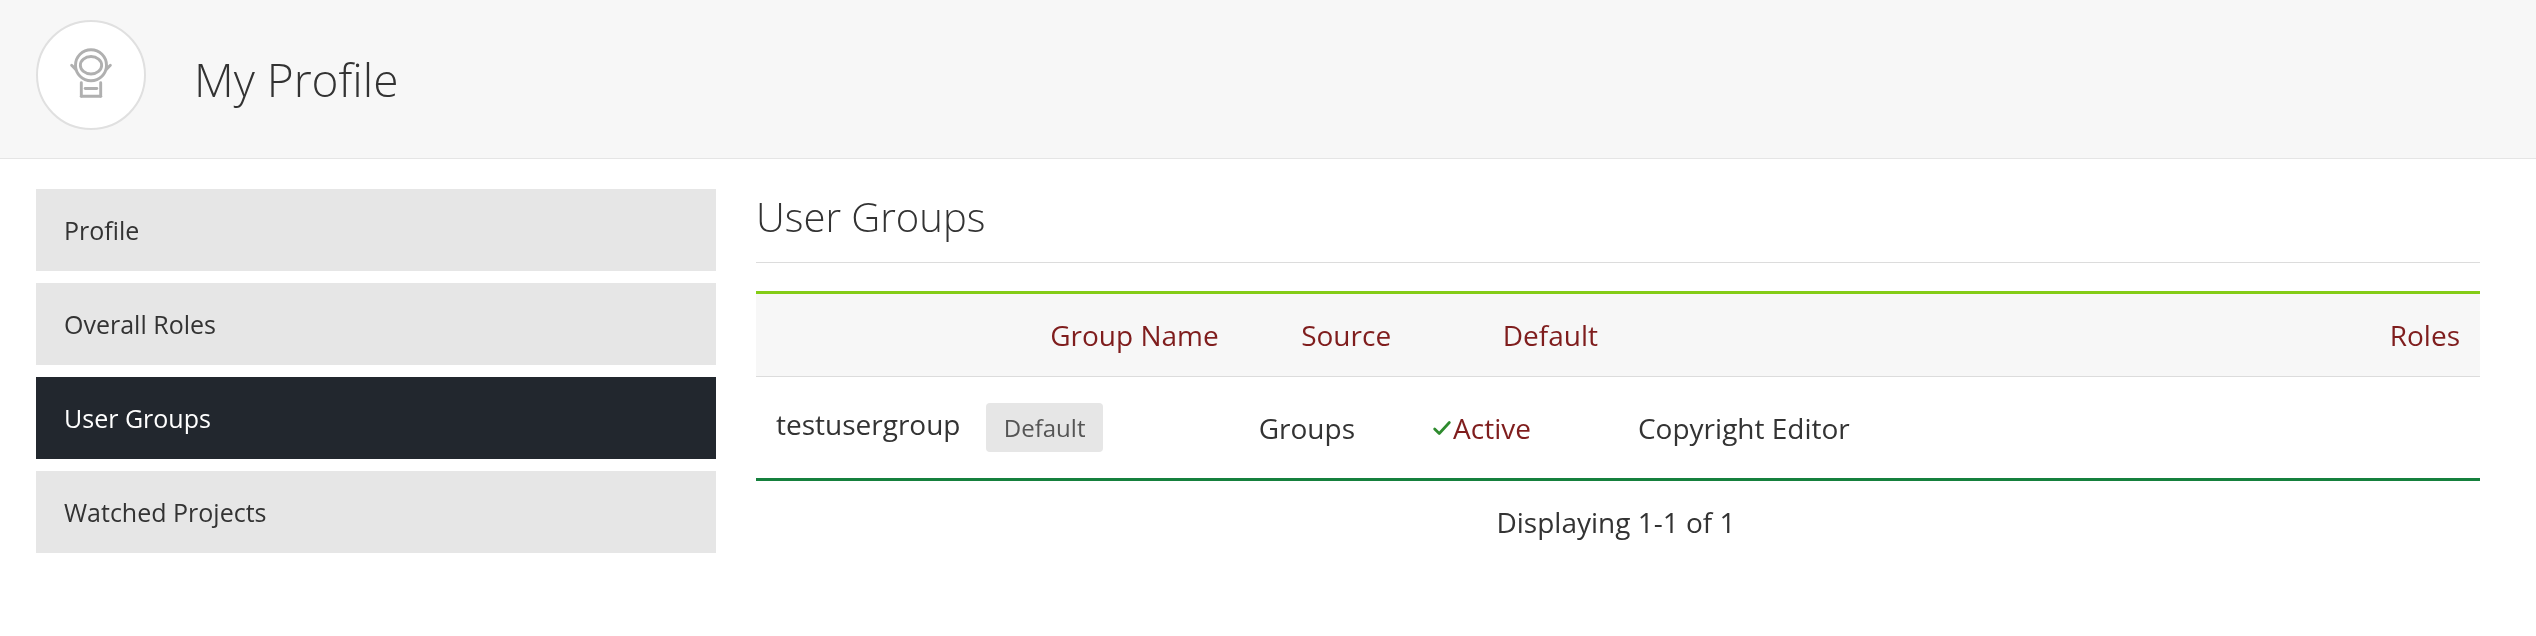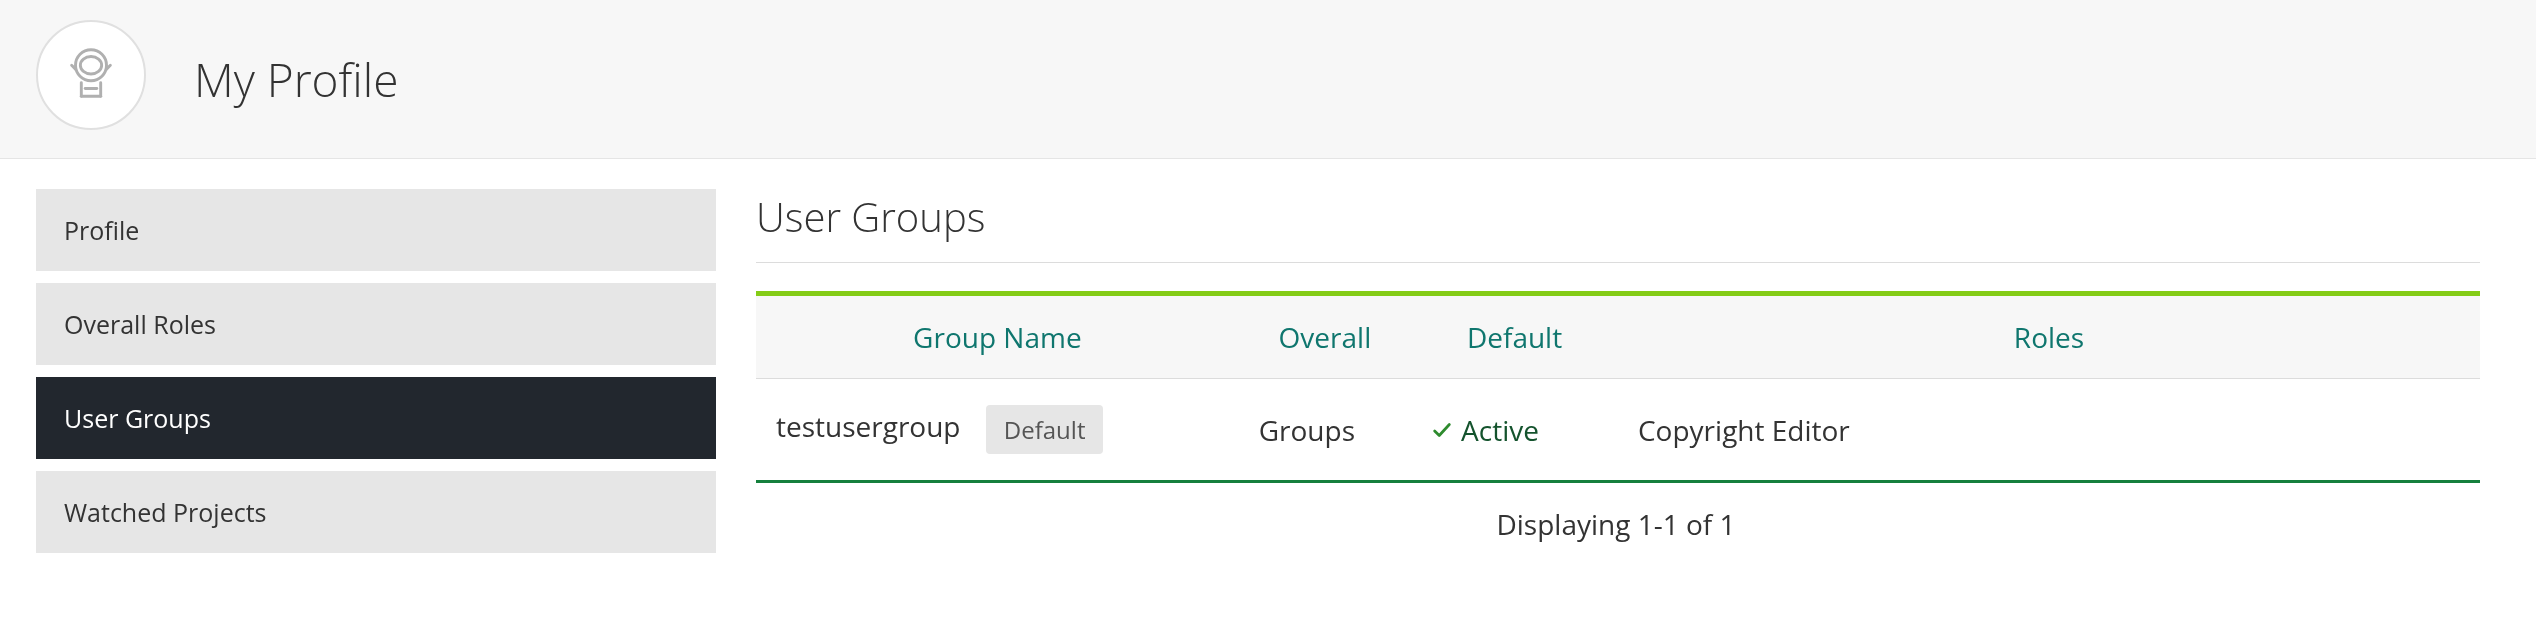--- a/index.html
+++ b/index.html
@@ -71,25 +71,25 @@
     padding-bottom: 18px;
     border-bottom: 1px solid #dcdcdc;
     margin-bottom: 28px;
   }
   table.data {
     width: 100%;
     border-collapse: collapse;
     font-size: 28px;
   }
   table.data thead th {
-    text-align: center;
+    text-align: right;
     font-weight: 400;
-    color: #0f766e;
+    color: #7f1d1d;
     background: #f7f7f7;
-    border-top: 5px solid #84cc16;
+    border-top: 3px solid #84cc16;
     border-bottom: 1px solid #dcdcdc;
     padding: 22px 20px;
   }
   table.data tbody td {
     padding: 26px 20px;
     border-bottom: 3px solid #15803d;
     color: #333;
     vertical-align: middle;
   }
   .col-group { width: 28%; }
@@ -100,24 +100,23 @@
     display: inline-block;
     background: #e6e6e6;
     color: #555555;
     font-size: 24px;
     padding: 8px 18px;
     border-radius: 4px;
     margin-left: 18px;
     vertical-align: middle;
   }
   .status-active {
-    color: #14532d;
+    color: #7f1d1d;
     display: inline-flex;
     align-items: center;
-    gap: 8px;
   }
   .status-active svg { width: 22px; height: 22px; }
   .pager {
     text-align: center;
     font-size: 28px;
     color: #333;
     padding: 22px 4px 0 0;
   }
 </style>
 </head>
@@ -157,21 +156,21 @@
     </div>
   </nav>
 
   <section class="main">
     <h2 class="section-title">User Groups</h2>
 
     <table class="data">
       <thead>
         <tr>
           <th class="col-group">Group Name</th>
-          <th class="col-source">Overall</th>
+          <th class="col-source">Source</th>
           <th class="col-status">Default</th>
           <th class="col-roles">Roles</th>
         </tr>
       </thead>
       <tbody>
         <tr>
           <td>
             <span>testusergroup</span>
             <span class="badge">Default</span>
           </td>

